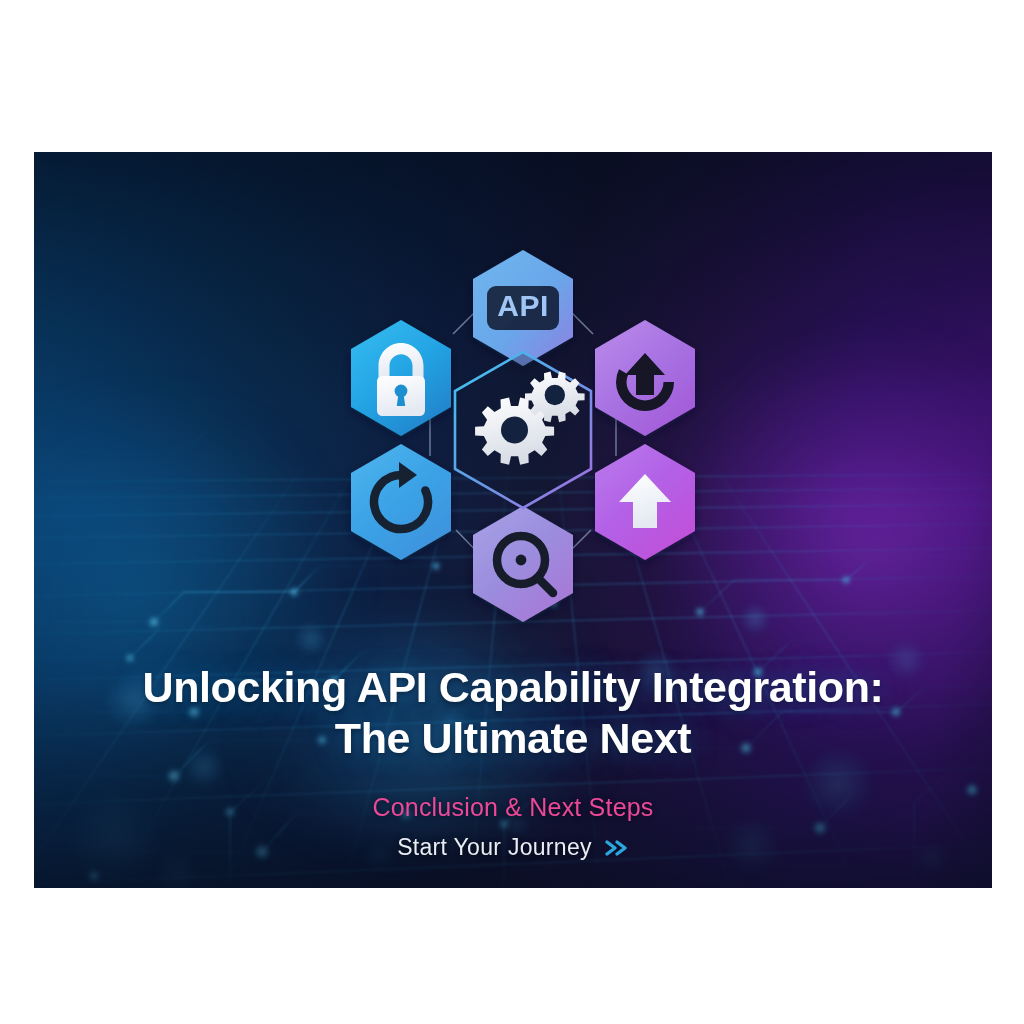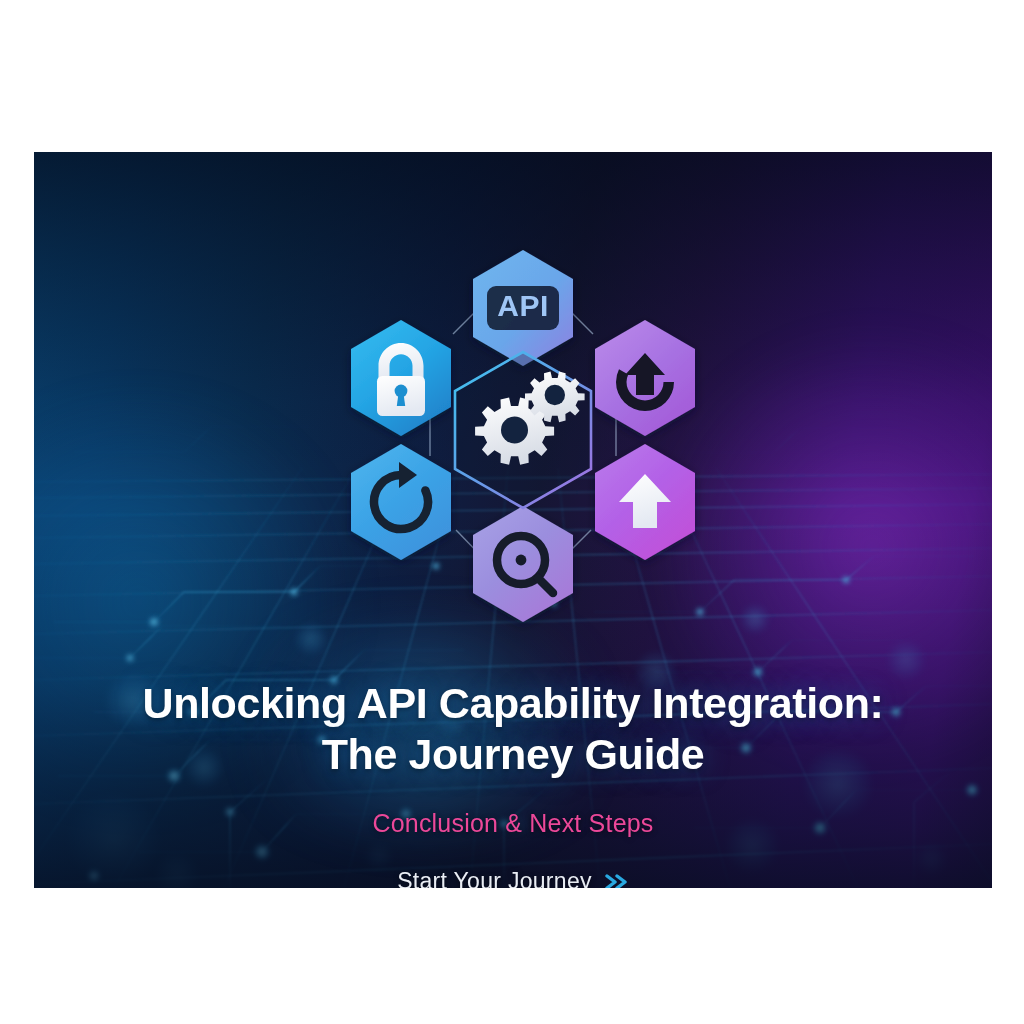--- a/index.html
+++ b/index.html
@@ -128,21 +128,21 @@
   #text-block {
     position: absolute;
     left: 0;
     right: 0;
     top: 510px;
     text-align: center;
     padding: 0 40px;
   }
 
   #slide-title {
-    margin: 16px;
+    margin: 0;
     font-family: "Liberation Sans", sans-serif;
     font-weight: 700;
     font-size: 43px;
     line-height: 1.18;
     color: #ffffff;
     letter-spacing: -0.4px;
     text-shadow: 0 0 26px rgba(25,120,190,0.55), 0 2px 5px rgba(0,0,0,0.45);
   }
   #slide-title .line { display: block; }
 
@@ -150,21 +150,21 @@
     margin: 30px 0 0 0;
     font-family: "Liberation Sans", sans-serif;
     font-weight: 400;
     font-size: 25px;
     color: #ec4899;
     letter-spacing: 0.2px;
     text-shadow: 0 1px 5px rgba(0,0,0,0.5);
   }
 
   #cta-row {
-    margin-top: 30px;
+    margin-top: 12px;
     display: flex;
     align-items: center;
     justify-content: center;
     gap: 11px;
   }
   #cta-label {
     font-family: "Liberation Sans", sans-serif;
     font-weight: 400;
     font-size: 23px;
     color: #e9edf4;
@@ -417,21 +417,21 @@
             <circle cx="221.8" cy="165" r="10.2" fill="#13233f"></circle>
           </g>
         </g>
       </svg>
     </div>
 
     <div id="text-block">
 
       <h1 id="slide-title">
         <span class="line">Unlocking API Capability Integration:</span>
-        <span class="line">The Journey Guide</span>
+        <span class="line">The Ultimate Next</span>
       </h1>
 
       <div id="slide-subtitle">Conclusion &amp; Next Steps</div>
 
       <div id="cta-row">
         <span id="cta-label">Start Your Journey</span>
         <span id="cta-chevrons">
           <svg width="26" height="22" viewBox="0 0 26 22">
             <g fill="none" stroke="#29a8e0" stroke-width="3.4" stroke-linecap="round" stroke-linejoin="round">
               <path d="M4 5 L12 11 L4 17"></path>

